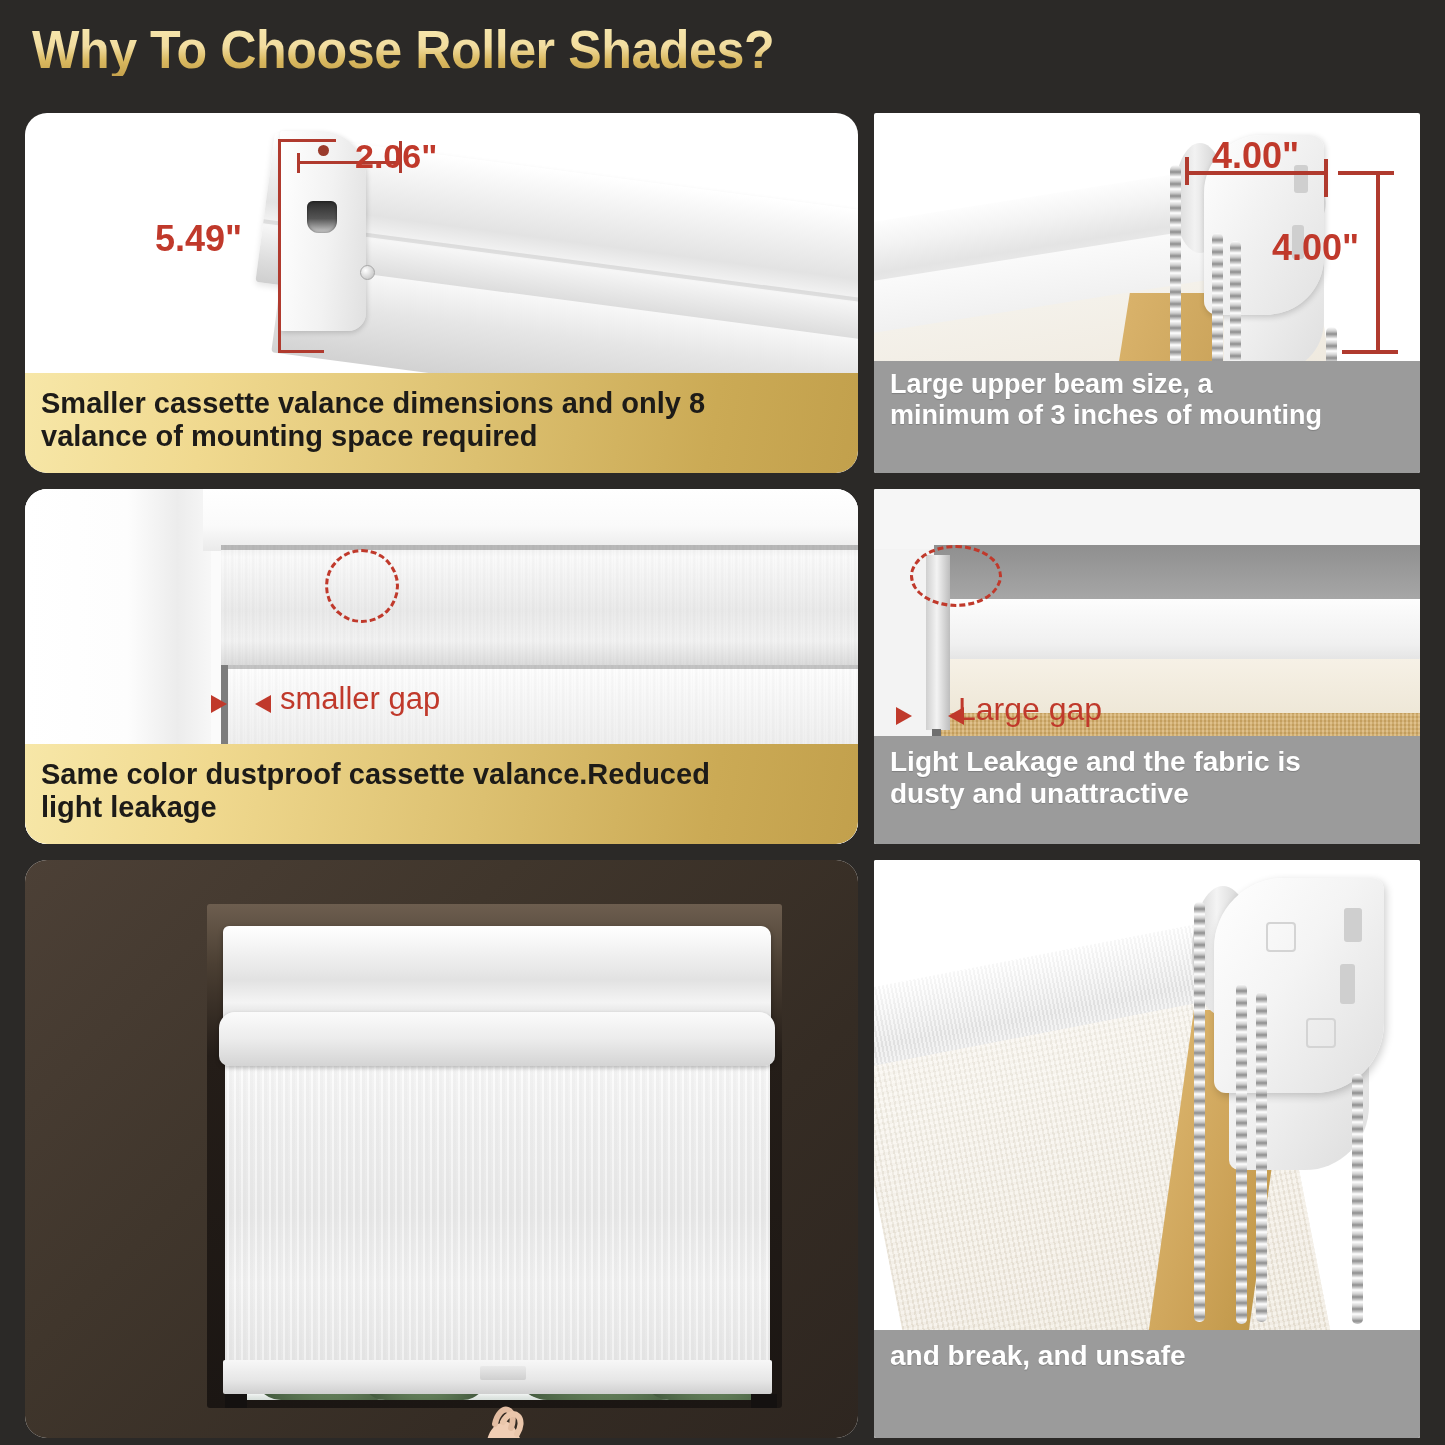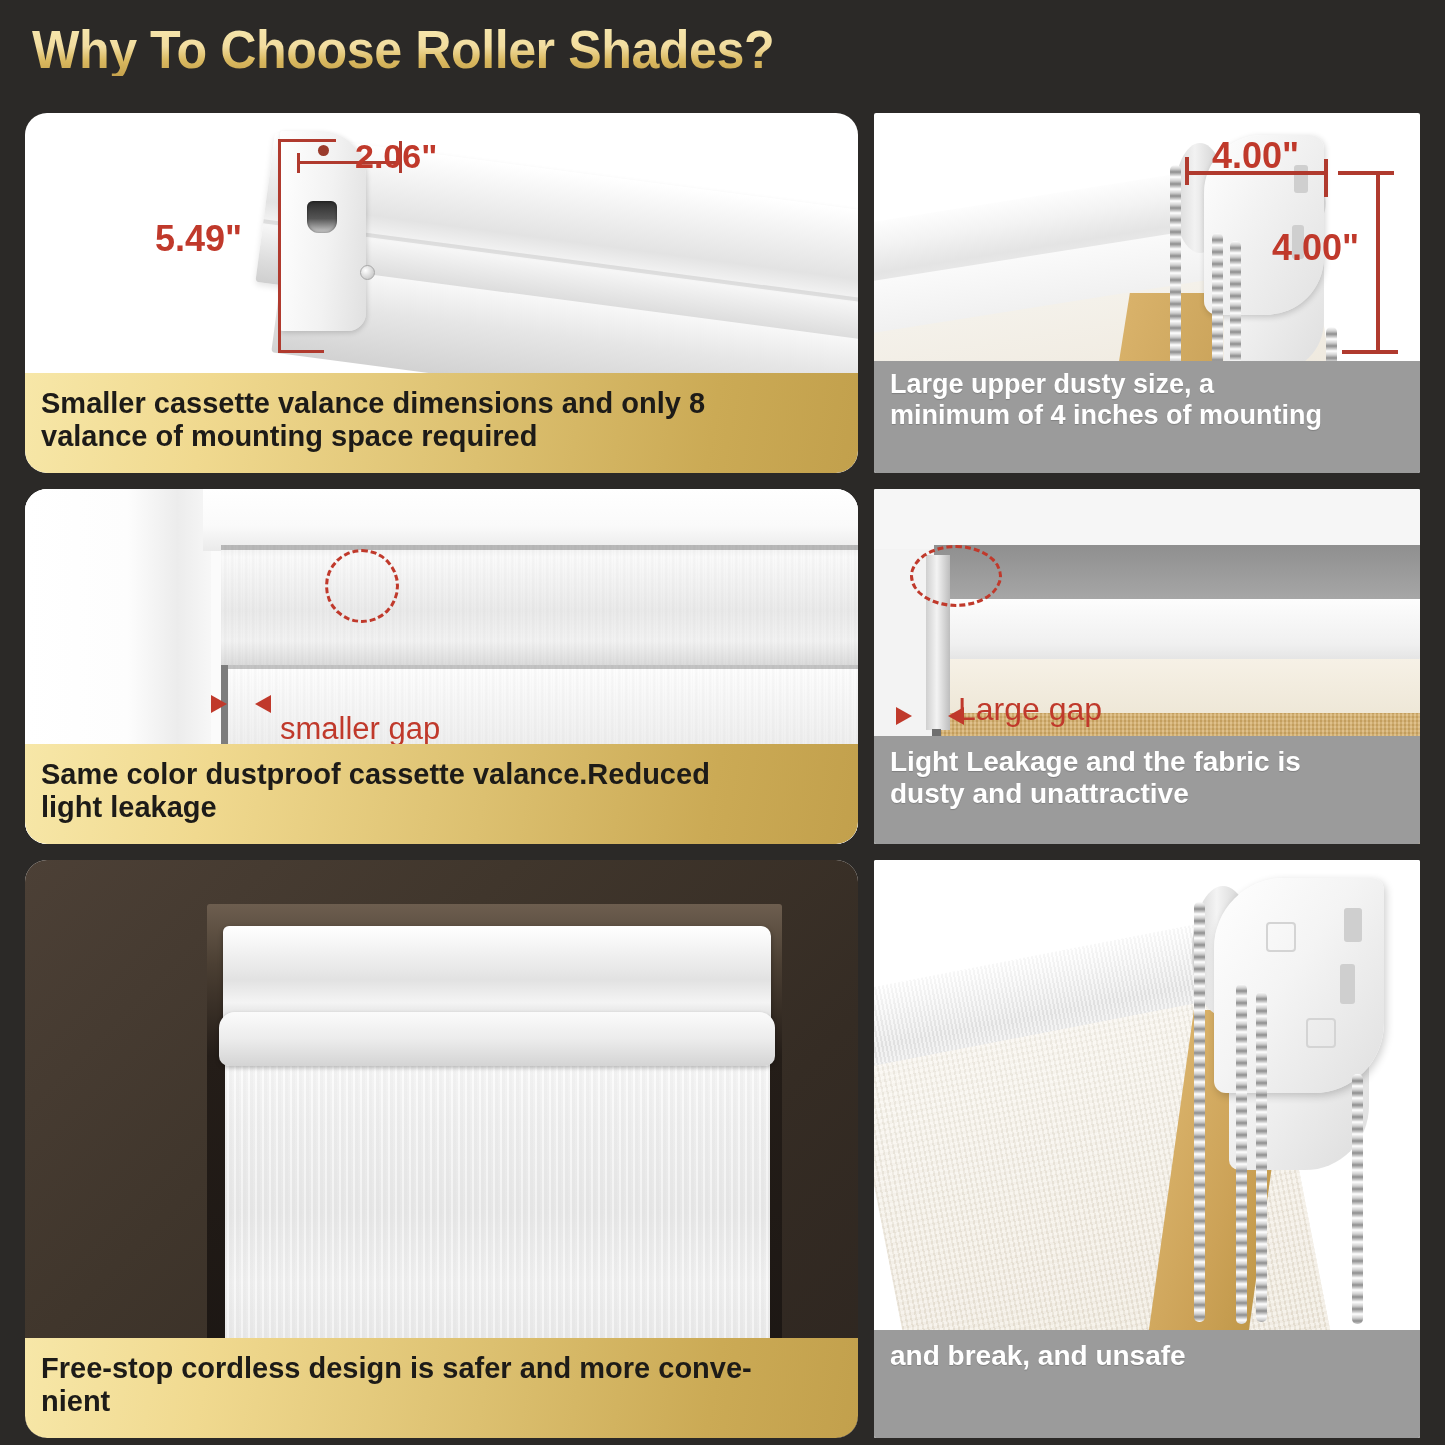--- a/index.html
+++ b/index.html
@@ -405,43 +405,43 @@
       <div class="rline" style="left:450px; top:46px; width:4px; height:38px;"></div>
       <div class="dimtxt" style="left:338px; top:22px; font-size:36px;">4.00"</div>
 
       <div class="rline" style="left:502px; top:58px; width:4px; height:182px;"></div>
       <div class="rline" style="left:464px; top:58px; width:56px; height:4px;"></div>
       <div class="rline" style="left:468px; top:237px; width:56px; height:4px;"></div>
       <div class="dimtxt" style="left:398px; top:114px; font-size:36px;">4.00"</div>
     </div>
 
     <div class="caption gray three">
-      <span class="ln">Large upper dusty size, a</span>
-      <span class="ln">minimum of 4 inches of mounting</span>
+      <span class="ln">Large upper beam size, a</span>
+      <span class="ln">minimum of 3 inches of mounting</span>
     </div>
   </div>
 
   <div class="panel left row2">
     <div class="stage">
       <div class="p3-wall"></div>
       <div class="p3-frameL"></div>
       <div class="p3-frameTop"></div>
       <div class="p3-cass">
           <div class="p3-texture"></div>
         </div>
       <div class="p3-shade">
           <div class="p3-texture"></div>
         </div>
       <div class="p3-gapline"></div>
 
       <div class="dashcircle" style="left:300px; top:60px; width:74px; height:74px;"></div>
 
       <div class="arrow-r" style="left:186px; top:206px;"></div>
       <div class="arrow-l" style="left:230px; top:206px;"></div>
-      <div class="dimtxt" style="left:255px; top:192px; font-size:31px; font-weight:normal;margin-top:30px;">smaller gap</div>
+      <div class="dimtxt" style="left:255px; top:192px; font-size:31px; font-weight:normal;">smaller gap</div>
     </div>
 
     <div class="caption gold">
       <span class="ln">Same color dustproof cassette valance.Reduced</span>
       <span class="ln">light leakage</span>
     </div>
   </div>
 
   <div class="panel right row2">
     <div class="stage">
@@ -491,24 +491,20 @@
         </svg>
       </div>
 
       <div class="p5-cass"></div>
       <div class="p5-cass-lip"></div>
       <div class="p5-shade"></div>
       <div class="p5-rail"></div>
       <div class="p5-tab"></div>
     </div>
 
-    <div class="caption gold">
-      <span class="ln">Free-stop cordless design is safer and more conve-</span>
-      <span class="ln">nient</span>
-    </div>
   </div>
 
   <div class="panel right row3">
     <div class="stage">
       <div class="p6-bg"></div>
       <div class="p6-roll"></div>
       <div class="p6-fab"></div>
       <div class="p6-tan"></div>
       <div class="p6-endring"></div>
       <div class="p6-bracket2"></div>

